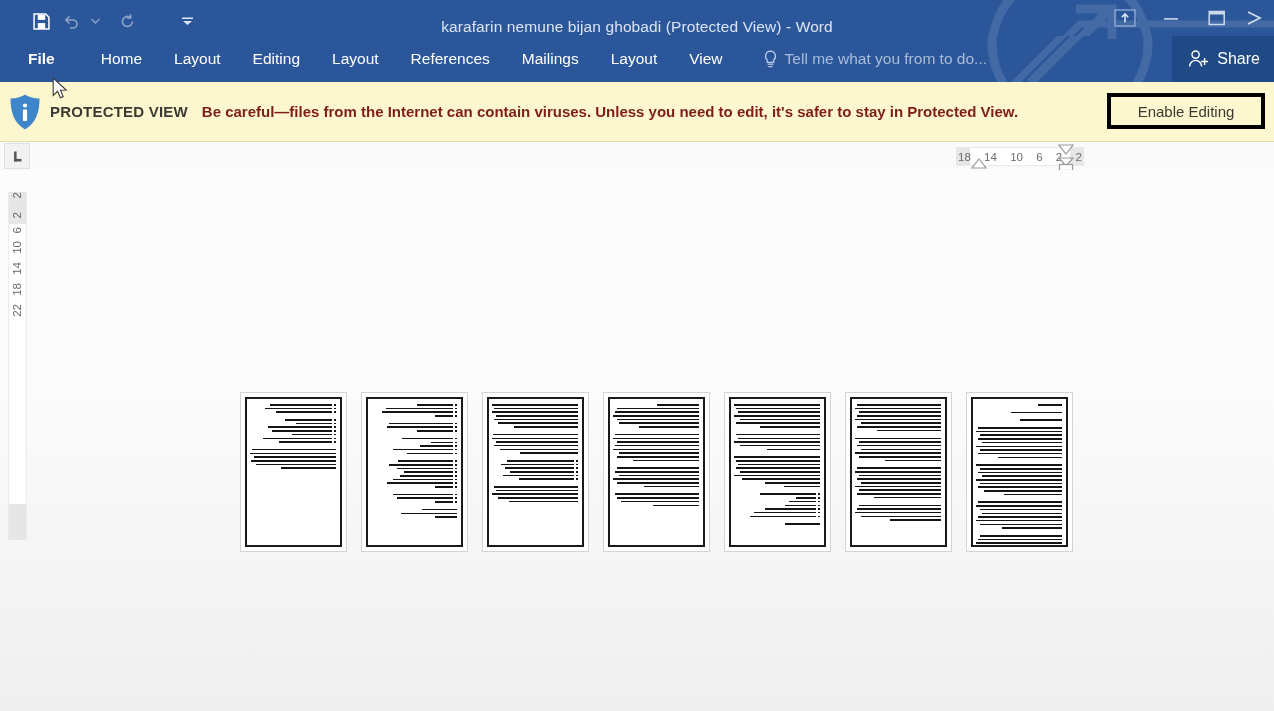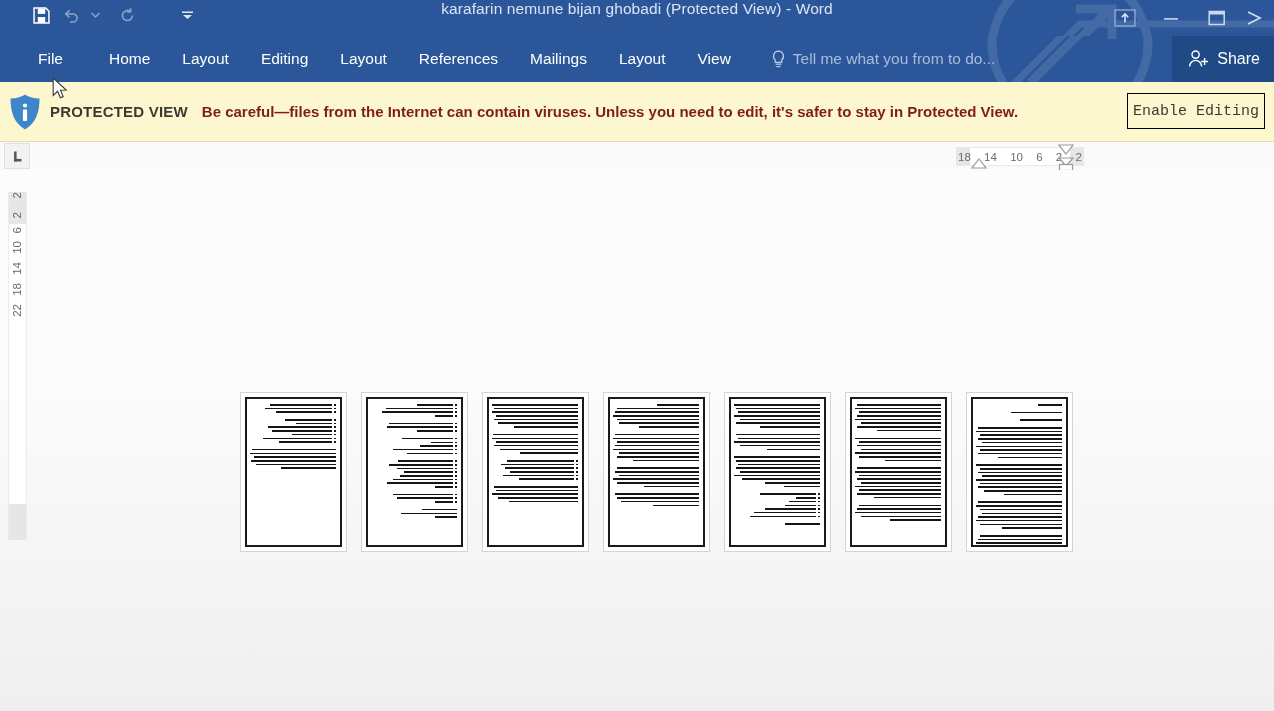--- a/index.html
+++ b/index.html
@@ -10,21 +10,21 @@
     font-family: "Liberation Sans", sans-serif;
     background: #ffffff;
   }
 
   
   .titlebar {
     position: relative;
     height: 36px;
     background: #2b579a;
     display: flex;
-    align-items: flex-start;
+    align-items: flex-end;
     overflow: hidden;
   }
   .tb-watermark {
     position: absolute;
     top: -46px; left: 880px;
     width: 420px; height: 190px;
     opacity: .11;
     pointer-events: none;
   }
   .qat { display: flex; align-items: center; gap: 0; padding-left: 26px; z-index:2; }
@@ -72,21 +72,21 @@
     pointer-events: none;
   }
   .tabs { display: flex; align-items: center; z-index: 2; }
   .tab {
     color: #ffffff;
     font-size: 15.5px;
     padding: 5px 0;
     margin: 0 16px;
     white-space: nowrap;
   }
-  .tab.file { margin-left: 38px; margin-right: 30px; }
+  .tab.file { margin-left: 28px; margin-right: 30px; font-weight: bold; }
   .tellme {
     display: flex; align-items: center; gap: 7px;
     margin-left: 24px; z-index: 2;
   }
   .tellme-text { color: #a9bdd9; font-size: 15.5px; white-space: nowrap; }
   .share-btn {
     position: absolute; right: 0; top: 0;
     height: 46px;
     background: #204a86;
     display: flex; align-items: center; gap: 8px;
@@ -111,25 +111,25 @@
     font-size: 15px; color: #3a3a33; font-weight: bold;
     letter-spacing: .2px; white-space: nowrap; margin-right: 14px;
   }
   .pv-msg {
     font-size: 15px; color: #7f1d1d; line-height: 1.7;
     max-width: 860px;
     font-weight: bold;
   }
   .enable-btn {
     position: absolute; right: 9px; top: 11px;
-    width: 138px; height: 36px;
+    width: 158px; height: 36px;
     background: #fdf7cf;
-    border: 1px solid #000000;
+    border: 4px solid #000000;
     font-size: 15px; color: #3a3a33;
-    display: flex; align-items: center; justify-content: center; font-family: Liberation Mono, monospace;
+    display: flex; align-items: center; justify-content: center;
   }
 
   
   .ruler-row { position: relative; height: 28px; background: #fafafa; }
   .tab-selector {
     position: absolute; left: 4px; top: 1px;
     width: 26px; height: 26px;
     background: #f2f2f2;
     border: 1px solid #e1e1e1;
     display: flex; align-items: center; justify-content: center;

